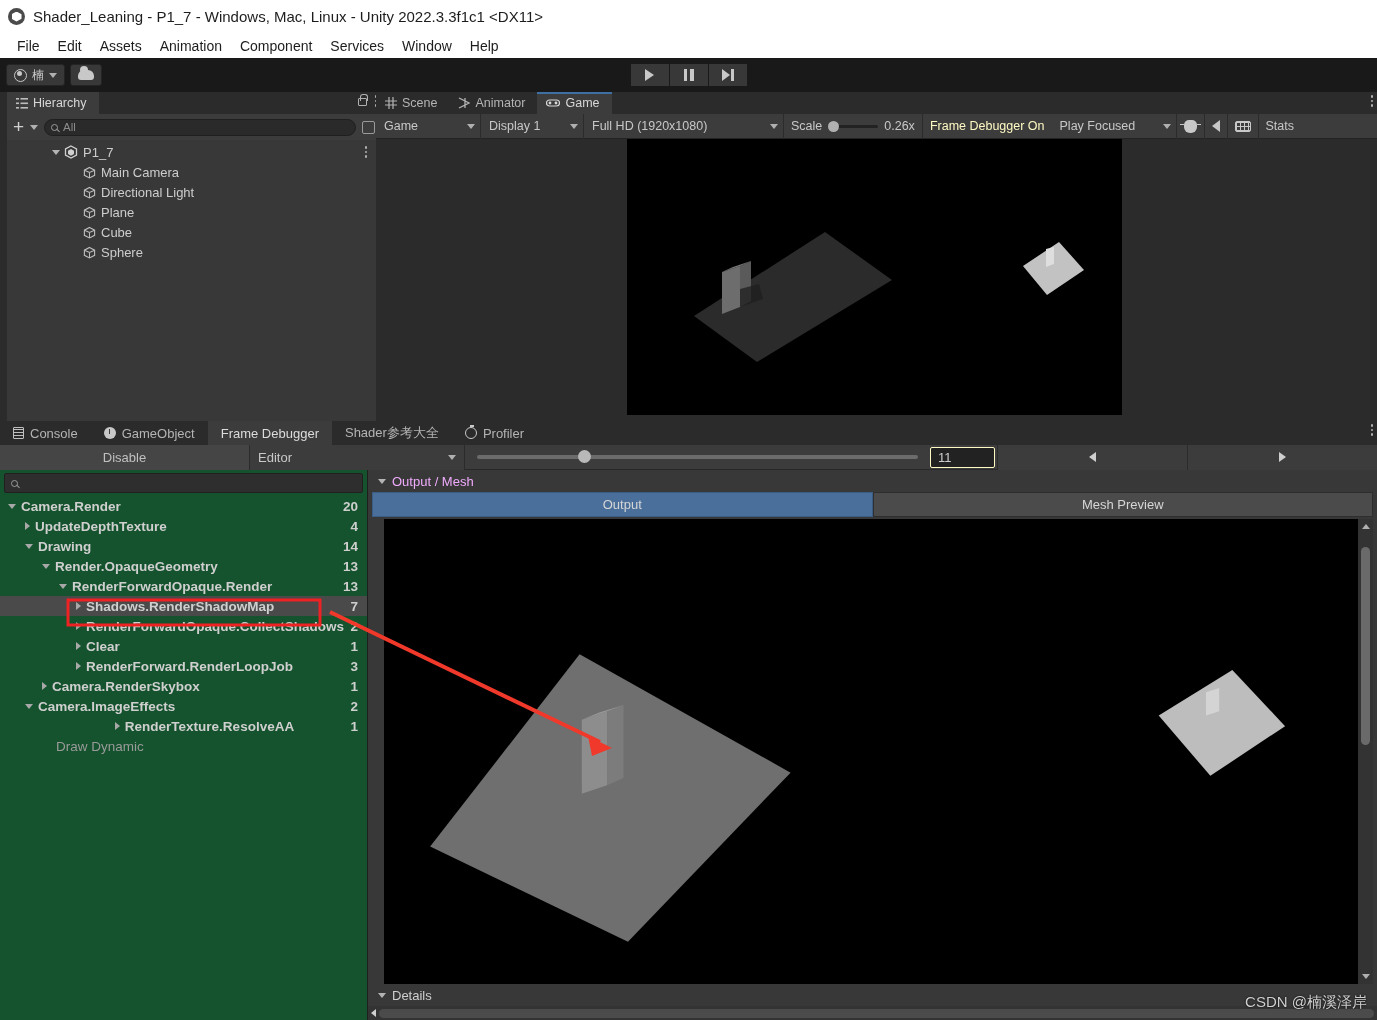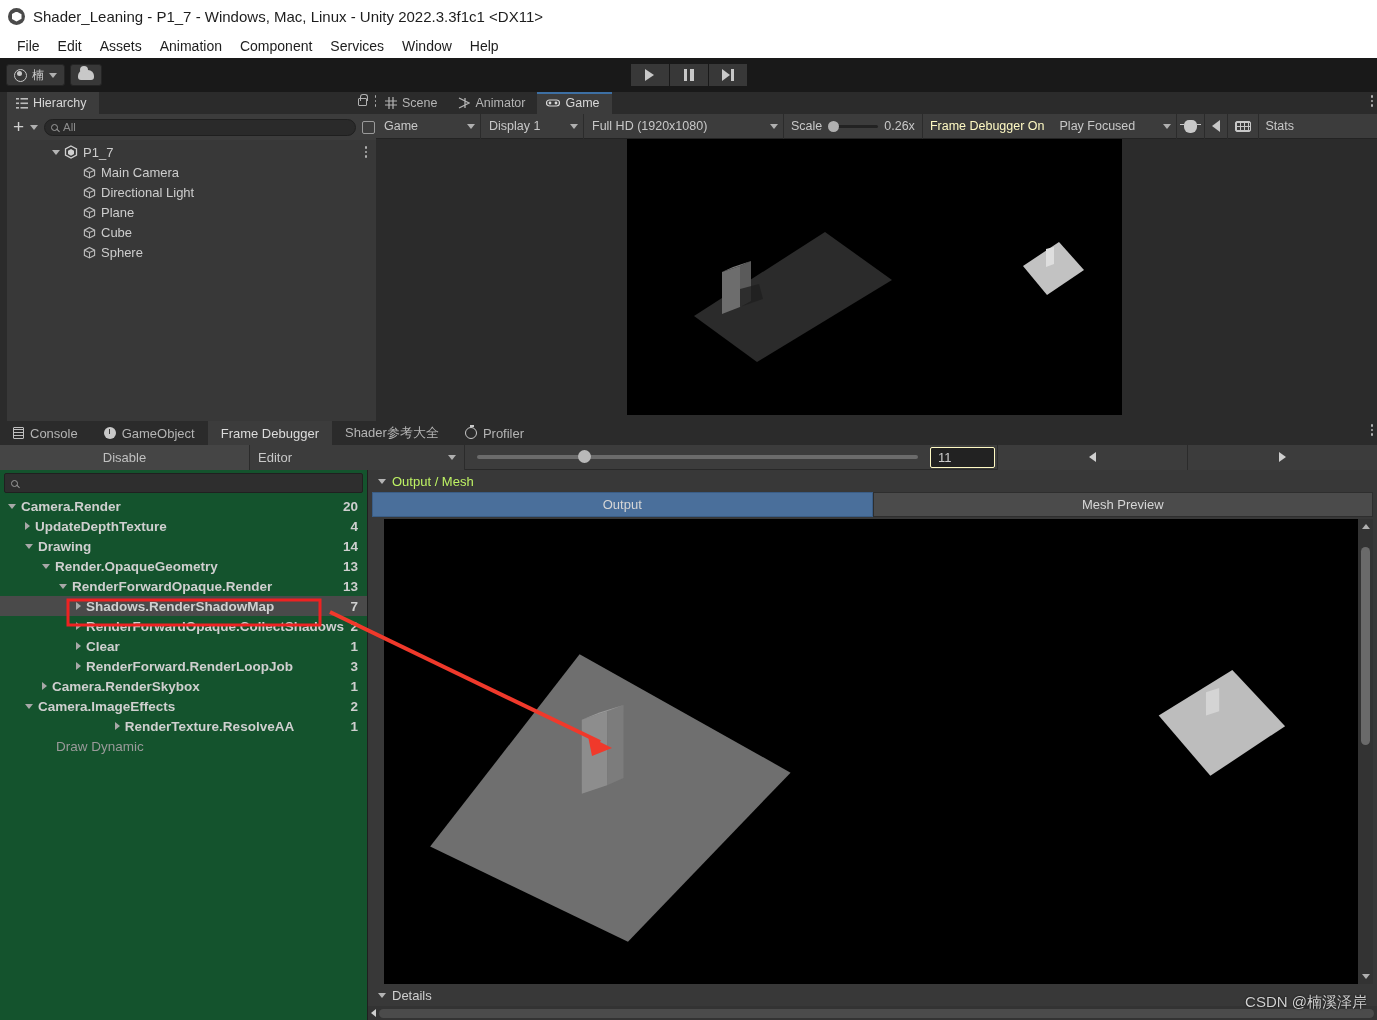--- a/index.html
+++ b/index.html
@@ -189,21 +189,21 @@
     display:flex;align-items:center;padding:0 6px;}
   #fd-tree { flex:1; overflow:hidden; font-size:13.5px; }
   .tnode { height:20px; display:flex; align-items:center; position:relative; color:#cfcfcf; font-weight:bold; }
   .tnode.dim { color:#9a9a9a; font-weight:normal; }
   .tnode.selected { background:#4a4a4a; }
   .tw-dn { width:0;height:0;border-left:4.5px solid transparent;border-right:4.5px solid transparent;border-top:5px solid #a8a8a8; margin-right:5px; flex:none;}
   .tw-rt { width:0;height:0;border-top:4.5px solid transparent;border-bottom:4.5px solid transparent;border-left:5px solid #a8a8a8; margin-right:5px; flex:none;}
   .tnum { position:absolute; right:9px; }
 
   #fd-right { flex:1; background:#383838; position:relative; display:flex; flex-direction:column; }
-  .om-header { height:22px; display:flex; align-items:center; gap:6px; padding-left:10px; font-size:13px; color:#bef264;}
+  .om-header { height:22px; display:flex; align-items:center; gap:6px; padding-left:10px; font-size:13px; color:#f0abfc;}
   .tri-sm-dn{width:0;height:0;border-left:4px solid transparent;border-right:4px solid transparent;border-top:5px solid #b4b4b4;}
   .om-tabs { display:flex; height:25px; margin:0 4px; }
   .om-tab { flex:1; display:flex;align-items:center;justify-content:center;font-size:13px;color:#d6d6d6;
     background:#4b4b4b; border:1px solid #2e2e2e;}
   .om-tab.sel { background:#4a6f9b; border-color:#3a5d86;}
   #output-canvas { flex:1; margin:2px 4px 0 16px; background:#000; position:relative; overflow:hidden; }
   .details-bar { height:22px; display:flex; align-items:center; gap:6px; padding-left:10px; font-size:13px; color:#cfcfcf; background:#383838;}
   .hscroll { height:14px; background:#333; display:flex; align-items:center; padding:0 3px; gap:3px;}
   .hscroll .track { flex:1; height:9px; background:#4b4b4b; border-radius:5px; }
   .vscroll { position:absolute; right:0; top:0; width:15px; bottom:0; background:#333; }

